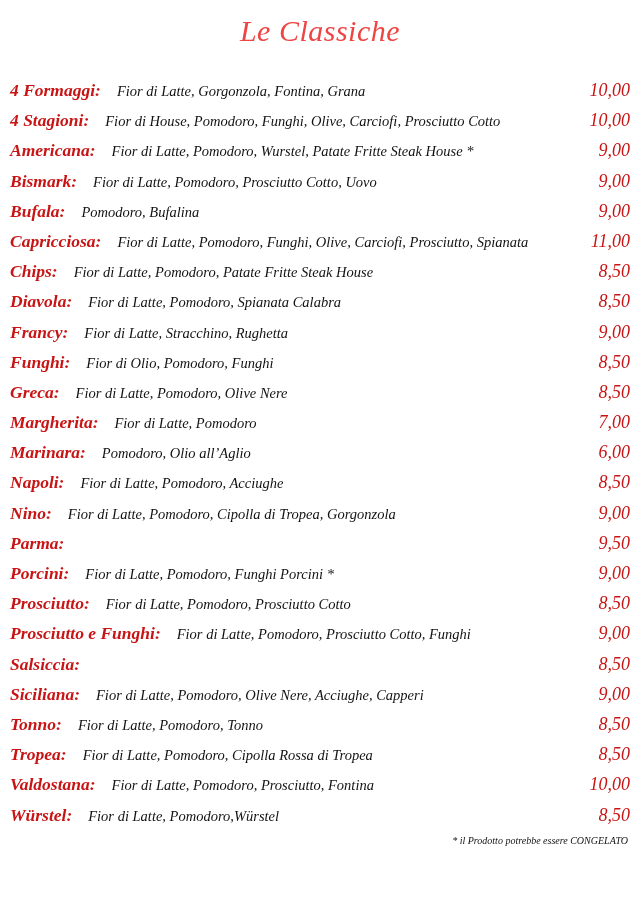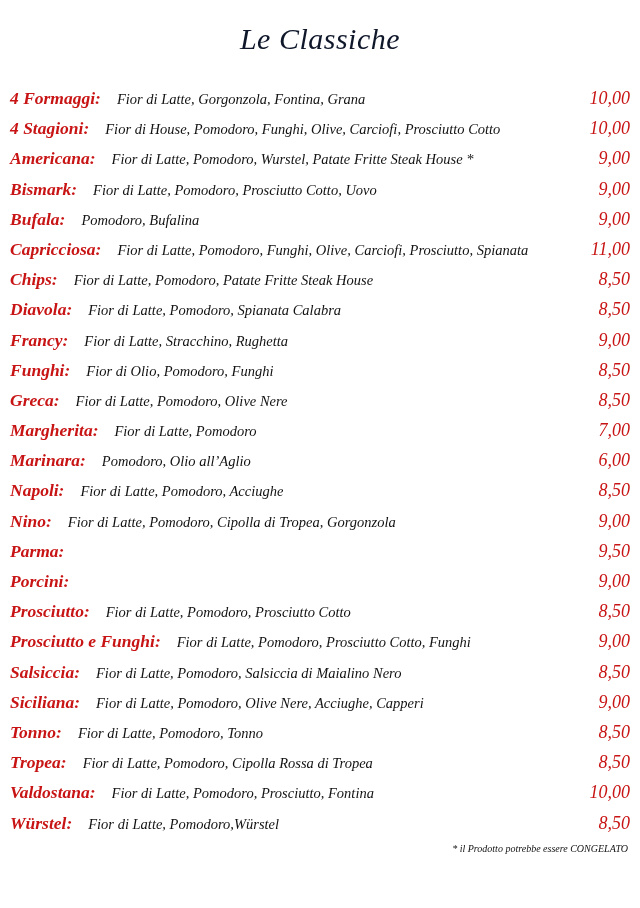--- a/index.html
+++ b/index.html
@@ -13,27 +13,27 @@
     overflow: hidden;
     font-family: "Liberation Serif", serif;
   }
   .page {
     box-sizing: border-box;
     width: 640px;
     height: 908px;
     padding: 14px 10px 0 10px;
   }
   .page-title {
-    margin: 8px;
+    margin: 0;
     text-align: center;
     font-style: italic;
     font-weight: normal;
     font-size: 30px;
     line-height: 34px;
-    color: #0f172a;
+    color: #ef4444;
     letter-spacing: 0.5px;
   }
   .menu-list {
     margin-top: 32px;
   }
   .menu-row {
     display: flex;
     align-items: baseline;
     height: 30.2px;
     white-space: nowrap;
@@ -152,35 +152,35 @@
         <span class="item-name">Nino:</span>
         <span class="item-ingredients">Fior di Latte, Pomodoro, Cipolla di Tropea, Gorgonzola</span>
         <span class="item-price">9,00</span>
       </div>
       <div class="menu-row">
         <span class="item-name">Parma:</span>
         <span class="item-price">9,50</span>
       </div>
       <div class="menu-row">
         <span class="item-name">Porcini:</span>
+        <span class="item-ingredients">Fior di Latte, Pomodoro, Funghi Porcini *</span>
         <span class="item-price">9,00</span>
       </div>
       <div class="menu-row">
         <span class="item-name">Prosciutto:</span>
         <span class="item-ingredients">Fior di Latte, Pomodoro, Prosciutto Cotto</span>
         <span class="item-price">8,50</span>
       </div>
       <div class="menu-row">
         <span class="item-name">Prosciutto e Funghi:</span>
         <span class="item-ingredients">Fior di Latte, Pomodoro, Prosciutto Cotto, Funghi</span>
         <span class="item-price">9,00</span>
       </div>
       <div class="menu-row">
         <span class="item-name">Salsiccia:</span>
-        <span class="item-ingredients">Fior di Latte, Pomodoro, Salsiccia di Maialino Nero</span>
         <span class="item-price">8,50</span>
       </div>
       <div class="menu-row">
         <span class="item-name">Siciliana:</span>
         <span class="item-ingredients">Fior di Latte, Pomodoro, Olive Nere, Acciughe, Capperi</span>
         <span class="item-price">9,00</span>
       </div>
       <div class="menu-row">
         <span class="item-name">Tonno:</span>
         <span class="item-ingredients">Fior di Latte, Pomodoro, Tonno</span>

